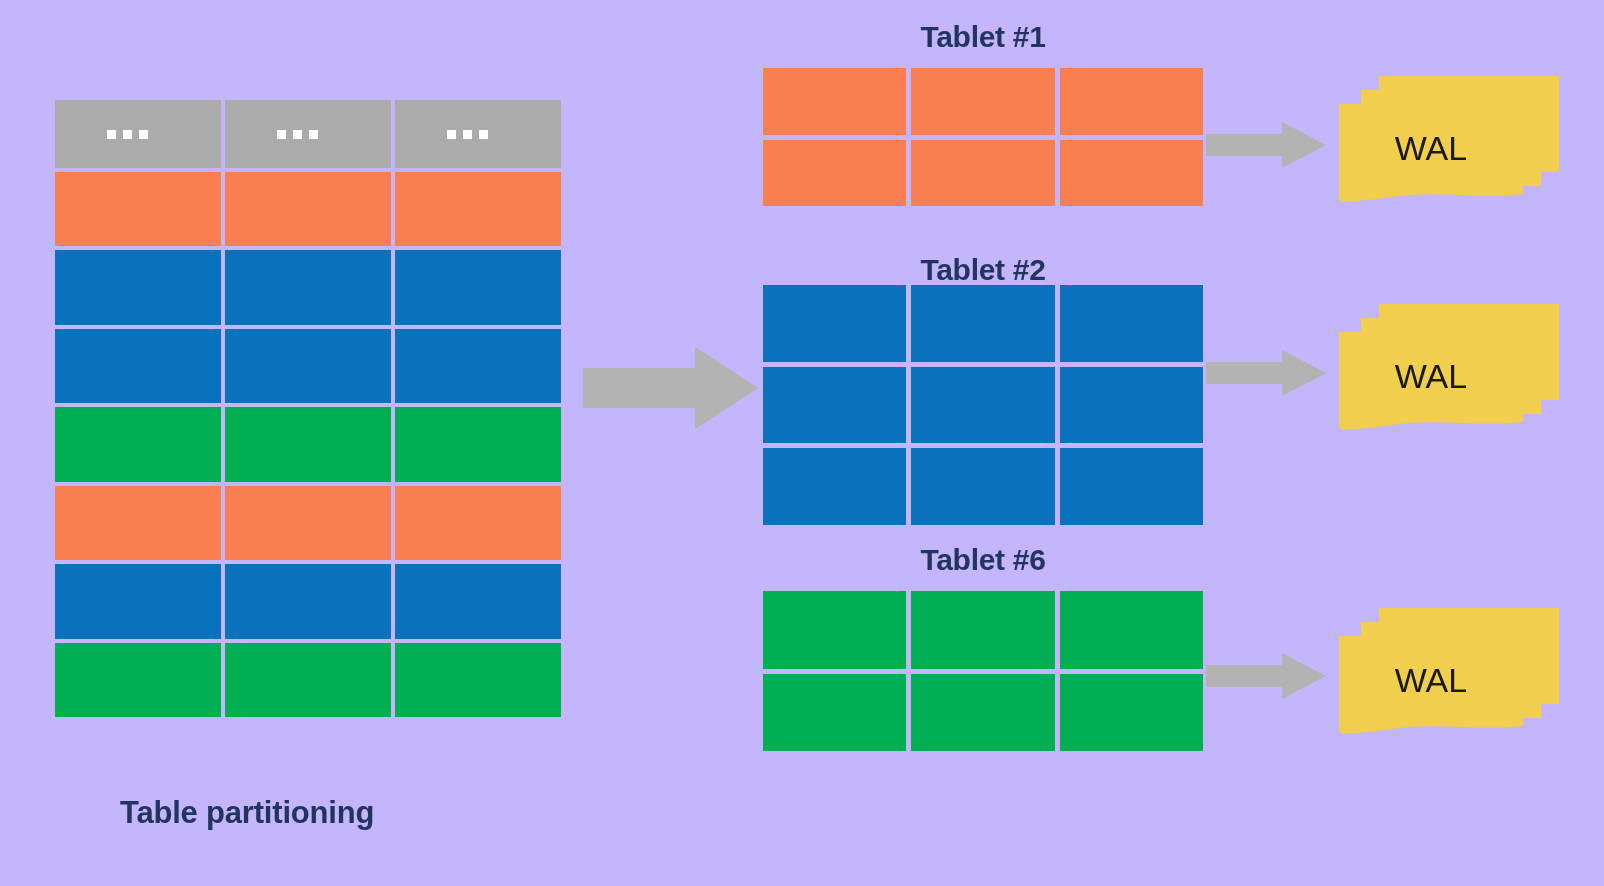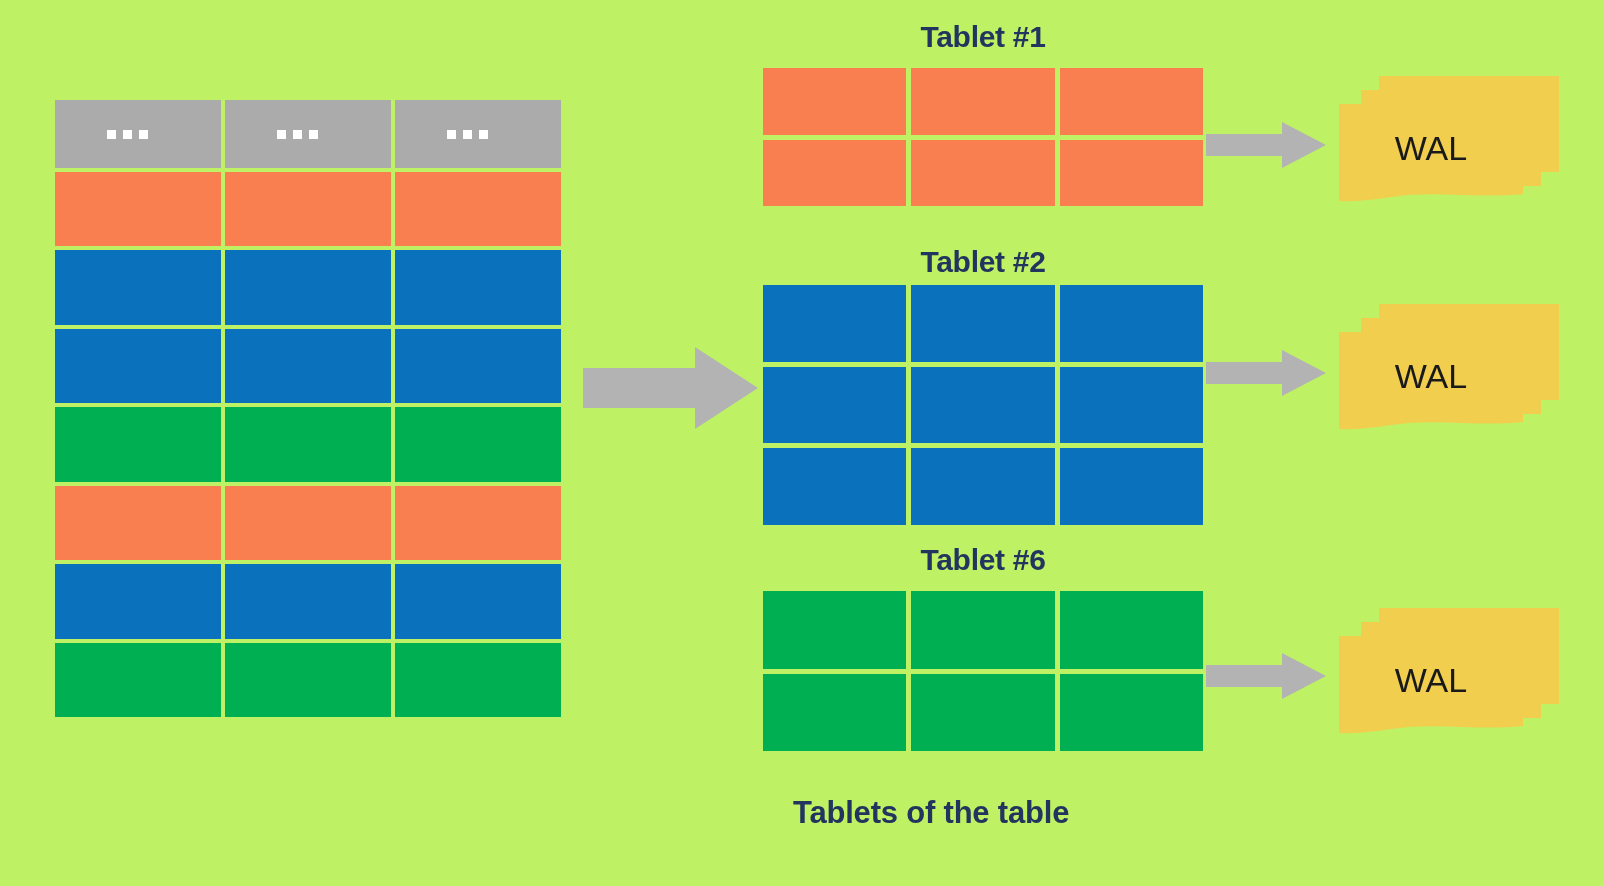--- a/index.html
+++ b/index.html
@@ -8,21 +8,21 @@
     padding: 0;
     background: #ffffff;
   }
   body {
     font-family: "Liberation Sans", sans-serif;
   }
   #canvas {
     position: relative;
     width: 1604px;
     height: 886px;
-    background: #bef264;
+    background: #c4b5fd;
     overflow: hidden;
   }
 
   
   .abs { position: absolute; }
 
   
   #left-table {
     position: absolute;
     left: 55px;
@@ -228,21 +228,21 @@
 
     <path d="M52,8 L232,8 L232,104 L214,104 L214,24 L52,24 Z" fill="#f2ce4f"></path>
 
     <path d="M34,22 L214,22 L214,118 L196,118 L196,38 L34,38 Z" fill="#f2ce4f"></path>
 
     <path d="M12,36 L196,36 L196,126 C150,131 110,122 64,129 C44,132 26,134 12,133 Z" fill="#f2ce4f"></path>
     <text class="wal-text" x="104" y="92" text-anchor="middle">WAL</text>
   </svg>
 
   <div class="tablet-group" style="left:763px; top:239px;">
-    <div class="tablet-label" style="top:8px;">Tablet #2</div>
+    <div class="tablet-label" style="top:16px;">Tablet #2</div>
     <div class="tablet-grid" style="top:46px; height:240px;">
       <div class="t-row">
         <div class="t-cell cell-blue"></div>
         <div class="t-cell cell-blue"></div>
         <div class="t-cell cell-blue"></div>
       </div>
       <div class="t-row">
         <div class="t-cell cell-blue"></div>
         <div class="t-cell cell-blue"></div>
         <div class="t-cell cell-blue"></div>
@@ -286,15 +286,15 @@
     <polygon points="0,12 76,12 76,0 120,23 76,46 76,34 0,34" fill="#b3b3b3"></polygon>
   </svg>
 
   <svg class="abs wal-stack" style="left:1327px; top:600px;" viewBox="0 0 240 140">
     <path d="M52,8 L232,8 L232,104 L214,104 L214,24 L52,24 Z" fill="#f2ce4f"></path>
     <path d="M34,22 L214,22 L214,118 L196,118 L196,38 L34,38 Z" fill="#f2ce4f"></path>
     <path d="M12,36 L196,36 L196,126 C150,131 110,122 64,129 C44,132 26,134 12,133 Z" fill="#f2ce4f"></path>
     <text class="wal-text" x="104" y="92" text-anchor="middle">WAL</text>
   </svg>
 
-  <div class="caption" id="caption-right">Tablets of the table</div>
+  <div class="caption" id="caption-left">Table partitioning</div>
 
 </div>
 
 </body></html>

